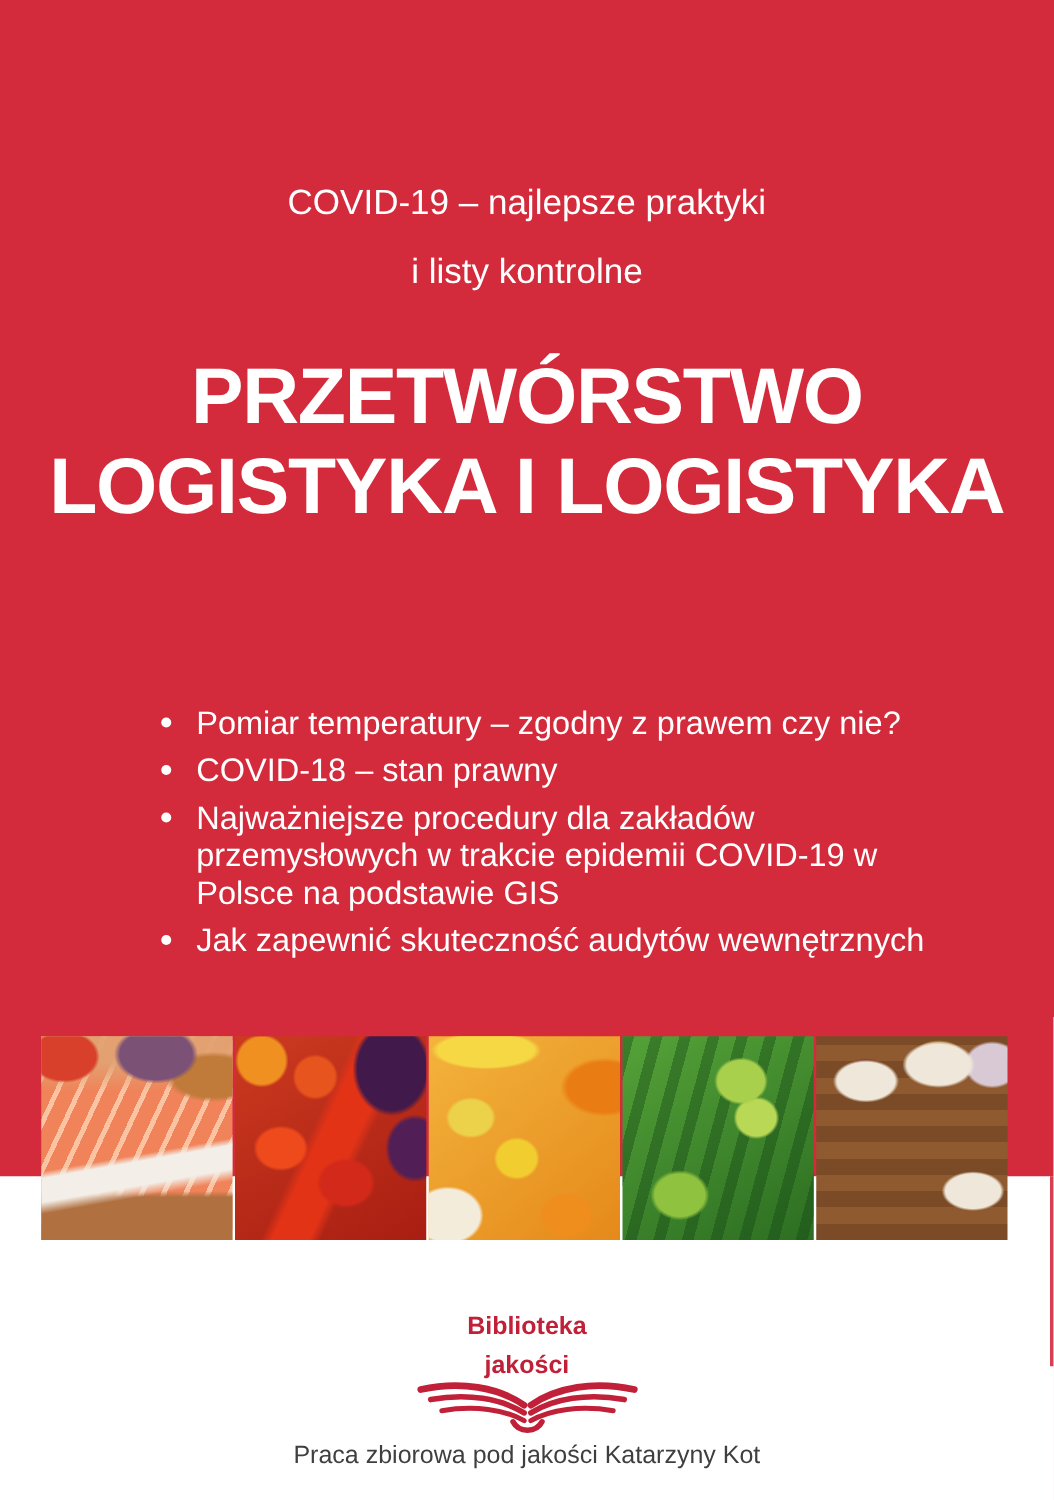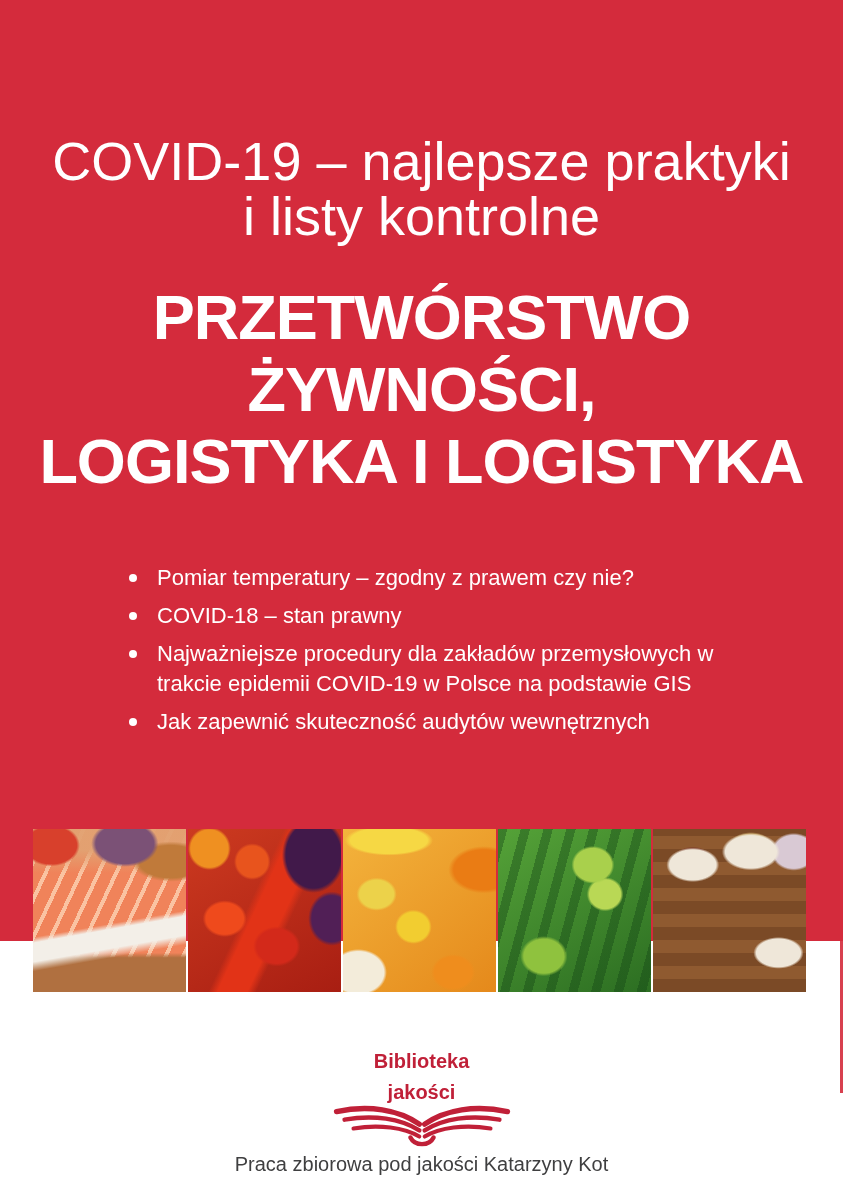--- a/index.html
+++ b/index.html
@@ -25,41 +25,41 @@
   .edge-sliver{
     position:absolute;right:0;top:941px;
     width:3px;height:152px;
     background:var(--cover-red);
     opacity:.9;
   }
   .subtitle{
     position:absolute;left:0;top:134px;width:100%;
     text-align:center;
     color:var(--white);
-    font-size:54px;line-height:55px;
+    font-size:28px;line-height:55px;
     font-weight:300;
     letter-spacing:0;
   }
   .title{
     position:absolute;left:0;top:281px;width:100%;
     text-align:center;
     color:var(--white);
     font-size:63px;line-height:72px;
     font-weight:bold;
     letter-spacing:-1px;
   }
   .bullets{
     position:absolute;left:157px;top:563px;
     width:588px;
     list-style:none;
     color:var(--white);
   }
   .bullets li{
     position:relative;
-    font-size:22px;line-height:30px;
+    font-size:26px;line-height:30px;
     margin-bottom:8px;
     font-weight:300;
   }
   .bullets li::before{
     content:"";
     position:absolute;left:-28px;top:11px;
     width:8px;height:8px;border-radius:50%;
     background:var(--white);
   }
   .photos{
@@ -150,21 +150,20 @@
   <div class="cover-red"></div>
   <div class="edge-sliver"></div>
 
   <div class="subtitle">
     <div>COVID-19 – najlepsze praktyki</div>
     <div>i listy kontrolne</div>
   </div>
 
   <h1 class="title">
     <div>PRZETWÓRSTWO</div>
-    <div>ŻYWNOŚCI,</div>
     <div>LOGISTYKA I LOGISTYKA</div>
   </h1>
 
   <ul class="bullets">
     <li><span>Pomiar temperatury – zgodny z prawem czy nie?</span></li>
     <li><span>COVID-18 – stan prawny</span></li>
     <li><span>Najważniejsze procedury dla zakładów przemysłowych w trakcie epidemii COVID-19 w Polsce na podstawie GIS</span></li>
     <li><span>Jak zapewnić skuteczność audytów wewnętrznych</span></li>
   </ul>
 

